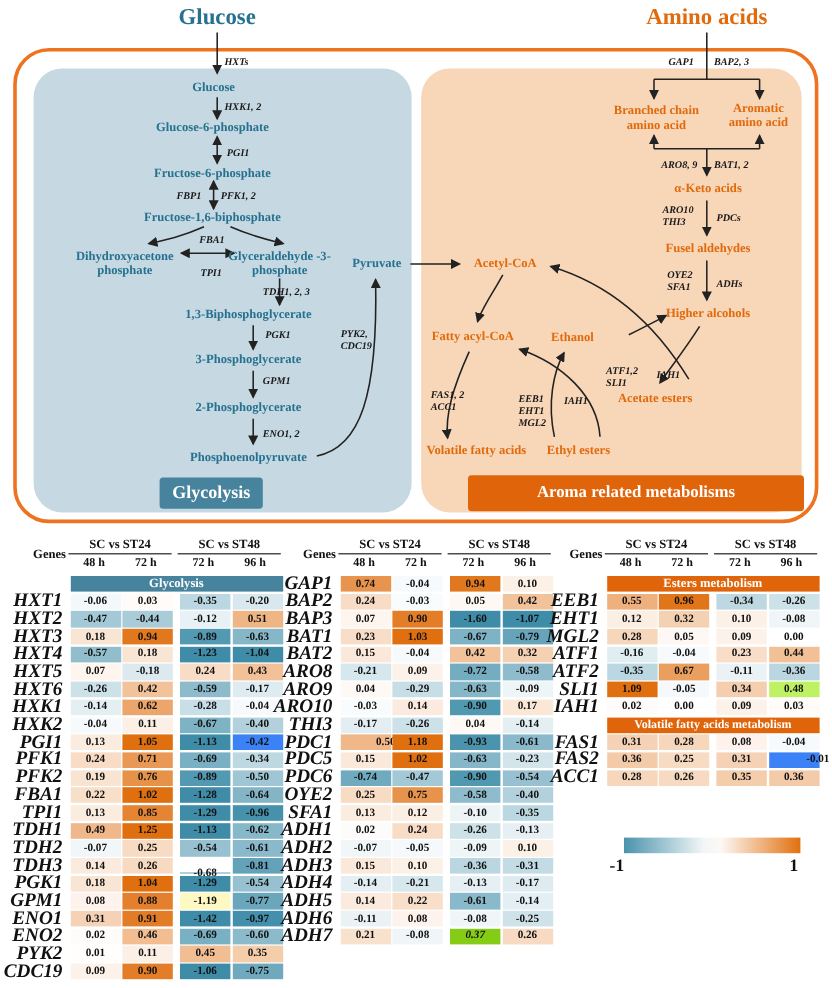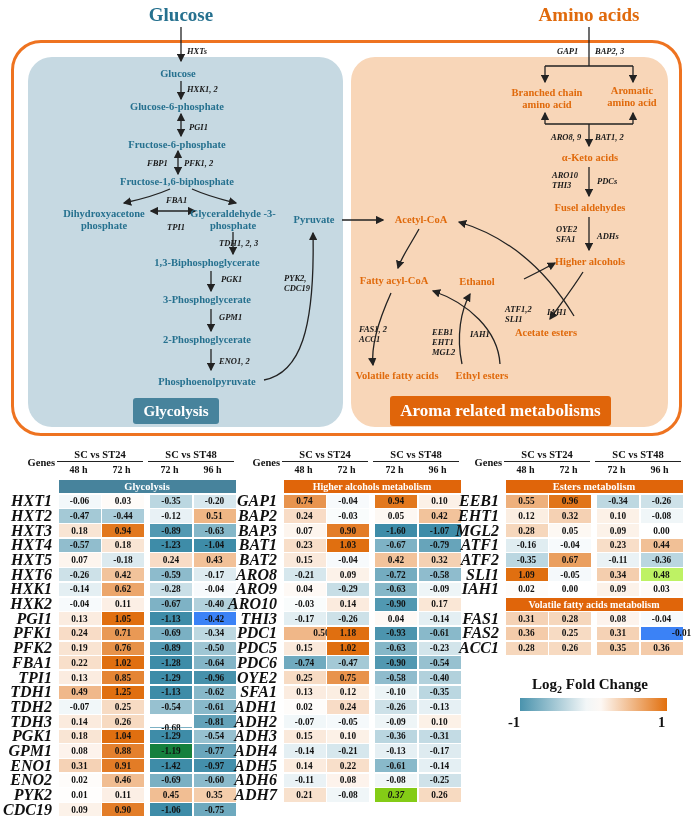--- a/index.html
+++ b/index.html
@@ -17,21 +17,21 @@
       font-weight:bold;font-size:10.5px;line-height:1.12;}
   .nd.t{color:#26718f;}
   .nd.o{color:#e06a0c;}
   .ttl{position:absolute;transform:translate(-50%,-50%);font-weight:bold;font-size:19px;white-space:nowrap;}
   .ttl.t{color:#26718f;} .ttl.o{color:#e06a0c;}
   .enz{position:absolute;transform:translate(0,-50%);color:#1a1a1a;font-weight:bold;
        font-style:italic;font-size:8.5px;line-height:1.2;white-space:pre-line;text-align:left;}
   .tag{position:absolute;display:flex;align-items:center;justify-content:center;
        color:#fff;font-weight:bold;border-radius:3px;}
   .tag.teal{left:133px;top:398px;width:86px;height:26px;background:#47839c;font-size:15px;}
-  .tag.orng{left:390px;top:396px;width:221px;height:30px;background:#e0650a;font-size:17px;}
+  .tag.orng{left:390px;top:396px;width:280px;height:30px;background:#e0650a;font-size:14px;}
   
   .tbl{position:absolute;top:447px;width:229px;}
   .thead{display:grid;grid-template-columns:50px 43px 43px 5px 43px 43px;grid-template-rows:15px 15px;}
   .th-genes{grid-row:1/3;grid-column:1;display:flex;align-items:center;justify-content:flex-end;
        padding-right:2px;font-weight:bold;font-size:10.5px;color:#111;}
   .th-grp{display:flex;align-items:center;justify-content:center;font-weight:bold;font-size:10.5px;
        color:#111;border-bottom:1.3px solid #222;}
   .th-sub{display:flex;align-items:center;justify-content:center;font-weight:bold;font-size:10px;color:#111;}
   .tbody{display:grid;grid-template-columns:50px 42px 42px 3px 42px 42px;
        grid-auto-rows:13.2px;column-gap:1.5px;row-gap:1.5px;margin-top:3px;}
@@ -274,21 +274,21 @@
         <div class="gene">PGK1</div>
         <div class="cell" style="background: rgb(249, 229, 212);">0.18</div>
         <div class="cell" style="background: rgb(224, 111, 16);">1.04</div>
         <div class="gapc"></div>
         <div class="cell" style="background: rgb(62, 140, 168);">-1.29</div>
         <div class="cell" style="background: rgb(151, 193, 208);">-0.54</div>
         <div class="gene">GPM1</div>
         <div class="cell" style="background: rgb(253, 243, 236);">0.08</div>
         <div class="cell" style="background: rgb(228, 128, 45);">0.88</div>
         <div class="gapc"></div>
-        <div class="cell" style="background: #15803d;">-1.19</div>
+        <div class="cell" style="background: #fef9c3;">-1.19</div>
         <div class="cell" style="background: rgb(106, 166, 188);">-0.77</div>
         <div class="gene">ENO1</div>
         <div class="cell" style="background: rgb(245, 210, 181);">0.31</div>
         <div class="cell" style="background: rgb(227, 124, 38);">0.91</div>
         <div class="gapc"></div>
         <div class="cell" style="background: rgb(62, 140, 168);">-1.42</div>
         <div class="cell" style="background: rgb(68, 143, 171);">-0.97</div>
         <div class="gene">ENO2</div>
         <div class="cell" style="background: rgb(254, 252, 250);">0.02</div>
         <div class="cell" style="background: rgb(241, 189, 145);">0.46</div>
@@ -313,21 +313,20 @@
       <div class="thead">
         <div class="th-genes">Genes</div>
         <div class="th-grp" style="grid-area: 1 / 2 / auto / 4;">SC vs ST24</div>
         <div class="th-grp" style="grid-area: 1 / 5 / auto / 7;">SC vs ST48</div>
         <div class="th-sub" style="grid-area: 2 / 2;">48 h</div>
         <div class="th-sub" style="grid-area: 2 / 3;">72 h</div>
         <div class="th-sub" style="grid-area: 2 / 5;">72 h</div>
         <div class="th-sub" style="grid-area: 2 / 6;">96 h</div>
       </div>
       <div class="tbody">
-        <div class="sec" style="background: rgb(224, 101, 10); font-size: 10px;">Higher alcohols metabolism</div>
         <div class="gene">GAP1</div>
         <div class="cell" style="background: rgb(232, 148, 78);">0.74</div>
         <div class="cell" style="background: rgb(247, 250, 252);">-0.04</div>
         <div class="gapc"></div>
         <div class="cell" style="background: rgb(226, 120, 30);">0.94</div>
         <div class="cell" style="background: rgb(252, 241, 231);">0.10</div>
         <div class="gene">BAP2</div>
         <div class="cell" style="background: rgb(248, 220, 198);">0.24</div>
         <div class="cell" style="background: rgb(249, 252, 252);">-0.03</div>
         <div class="gapc"></div>
@@ -518,18 +517,17 @@
         <div class="cell" style="background: #3b82f6; padding-left: 40px;">-0.01</div>
         <div class="gene">ACC1</div>
         <div class="cell" style="background: rgb(246, 215, 188);">0.28</div>
         <div class="cell" style="background: rgb(247, 218, 193);">0.26</div>
         <div class="gapc"></div>
         <div class="cell" style="background: rgb(244, 205, 171);">0.35</div>
         <div class="cell" style="background: rgb(244, 203, 169);">0.36</div>
       </div>
     </div>
 
-  <div class="legend-title"><span>Log</span><sub>2</sub><span> Fold Change</span></div>
   <div class="legend-bar"></div>
   <div class="legend-min">-1</div>
   <div class="legend-max">1</div>
 
 </div>
 
 </body></html>

